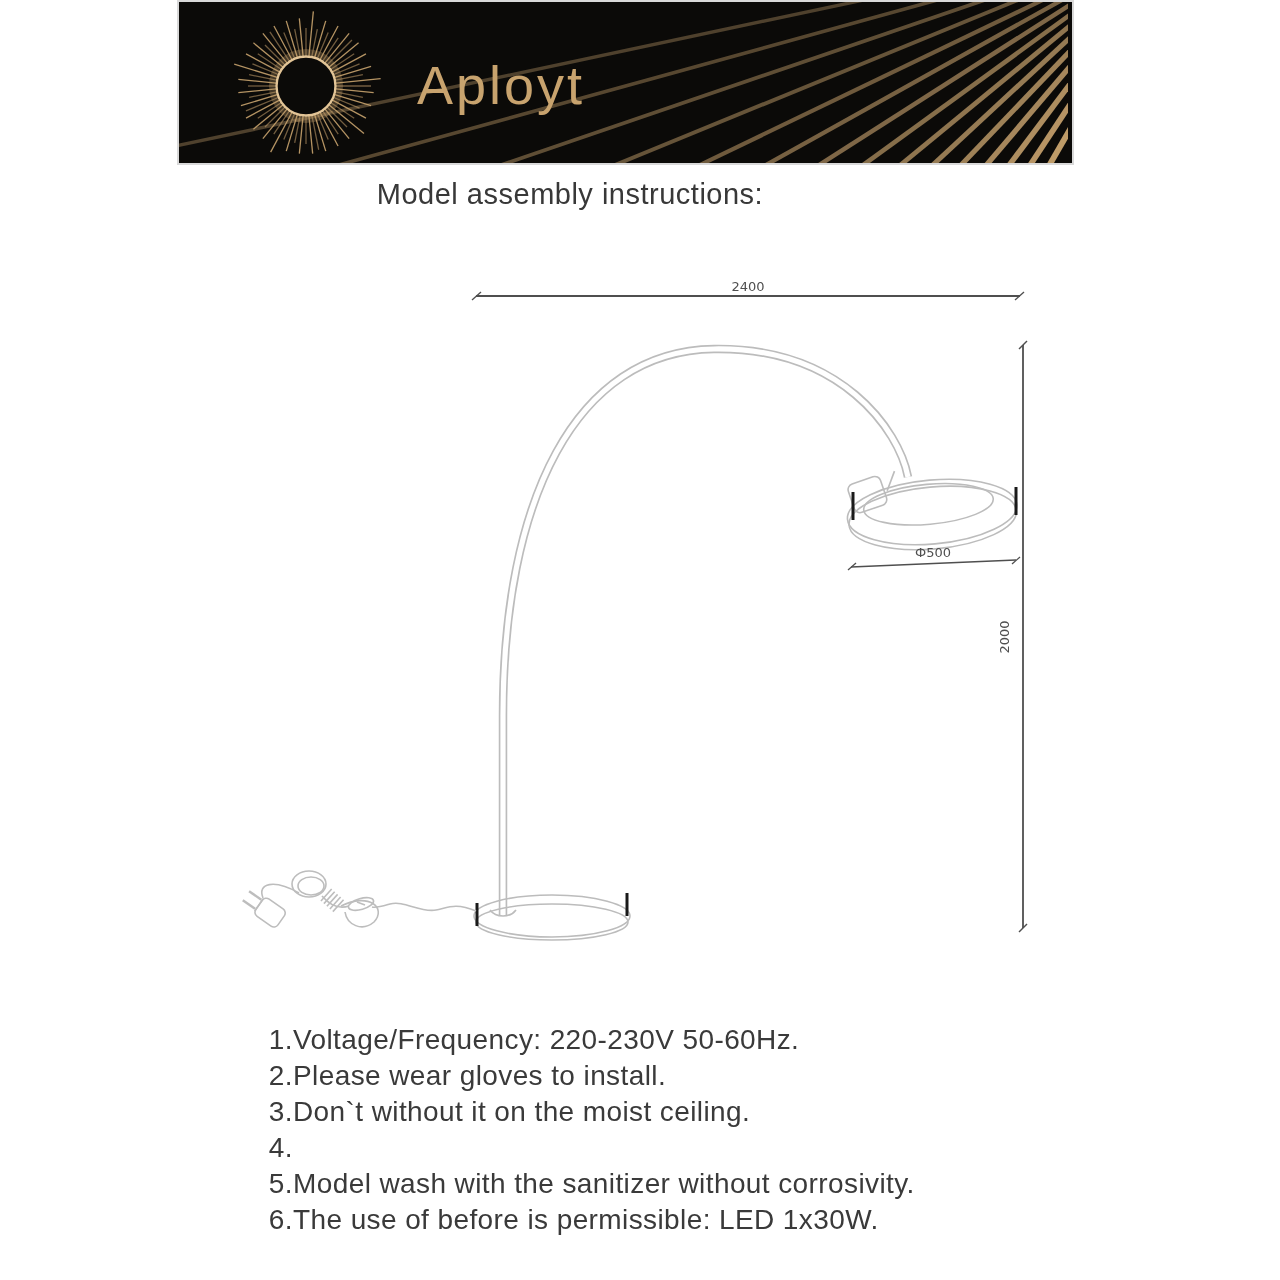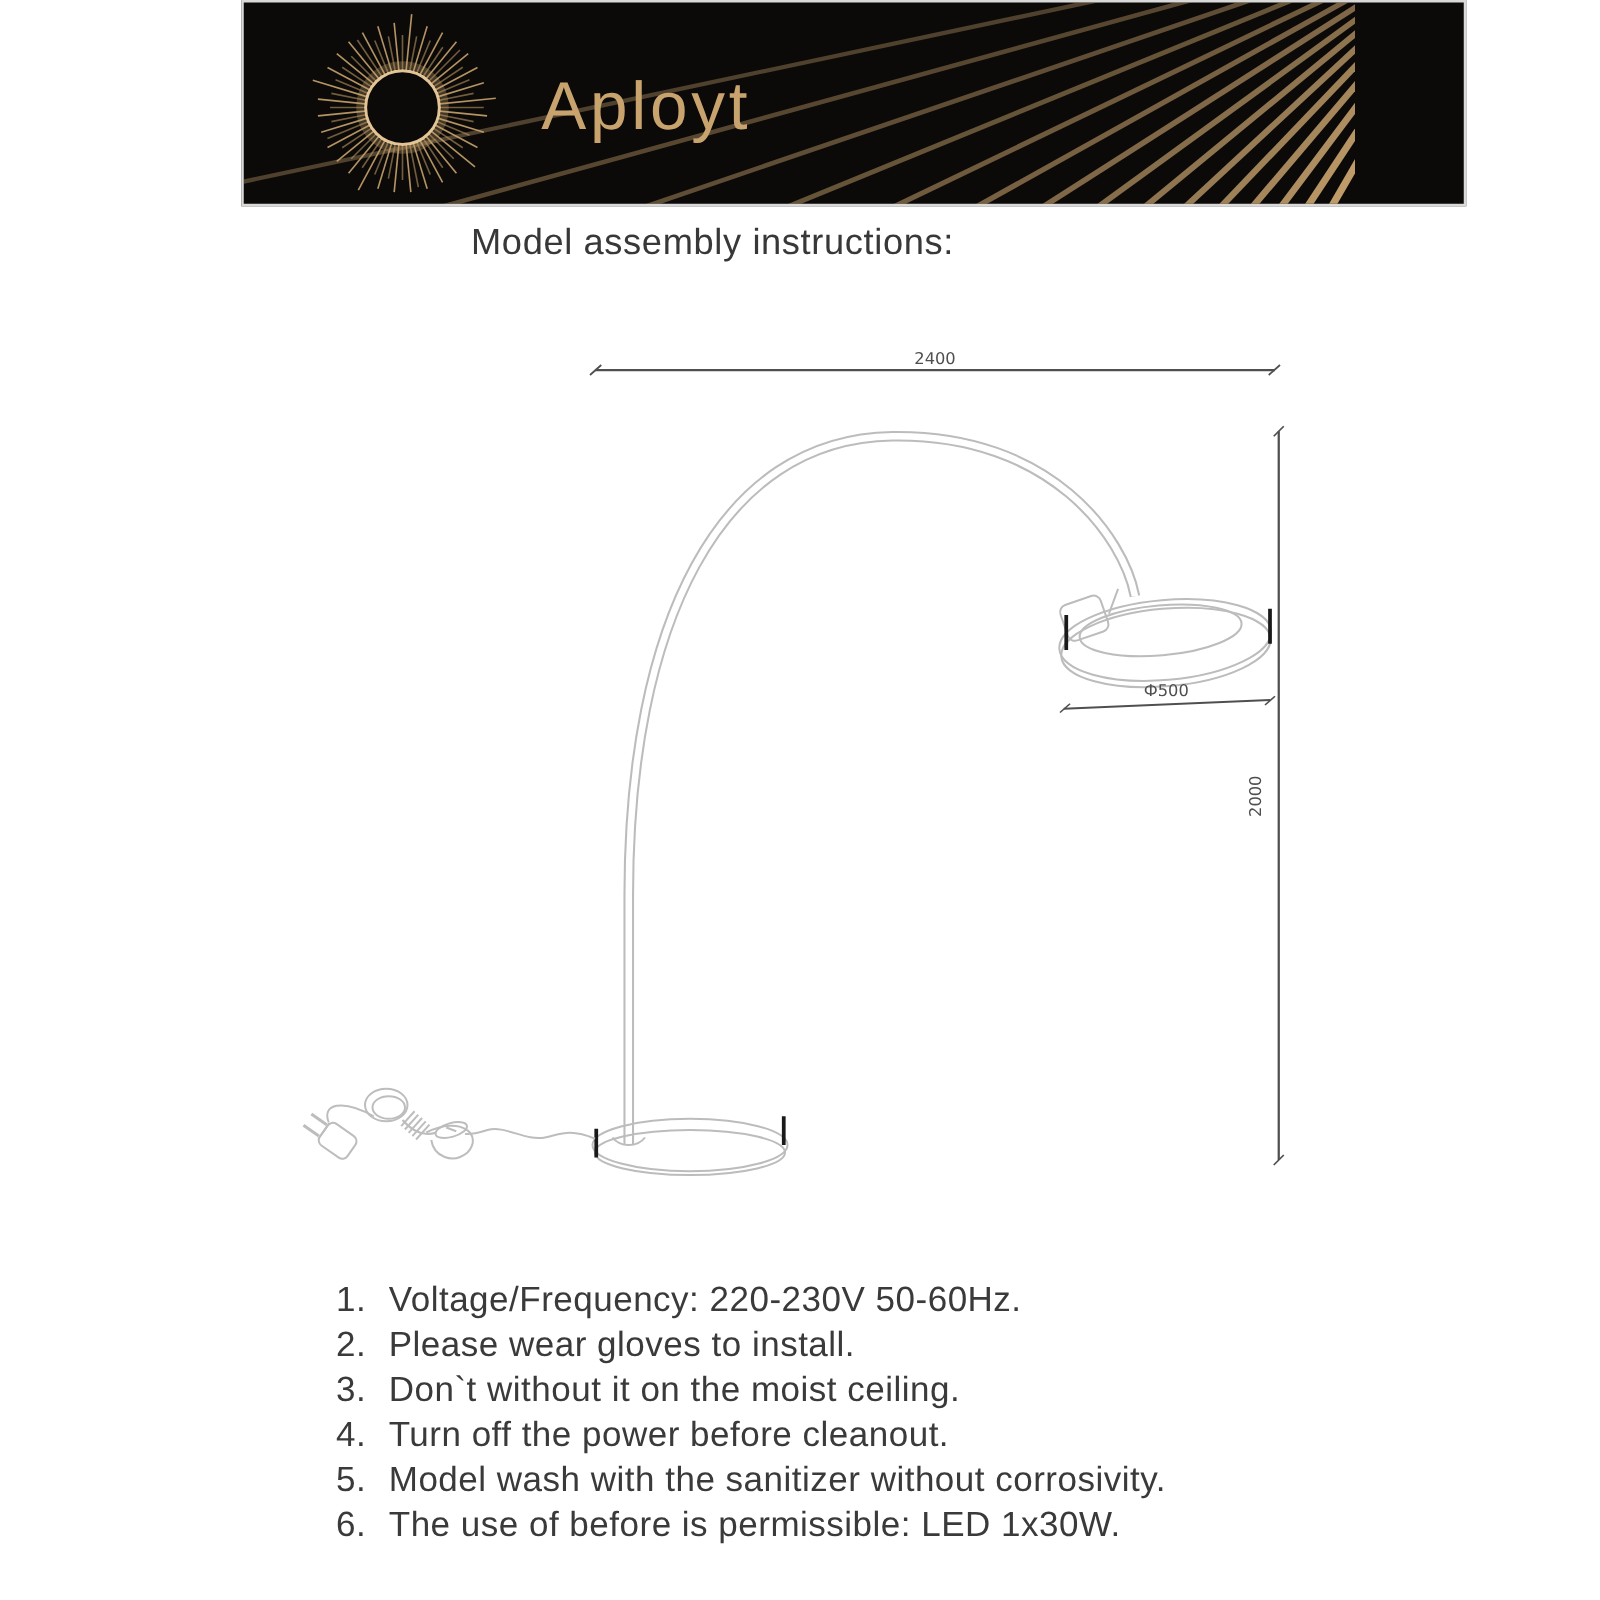--- a/index.html
+++ b/index.html
@@ -2,21 +2,21 @@
 <html><head>
 <meta charset="utf-8">
 <style>
   html,body{margin:0;padding:0;background:#ffffff;}
   body{
     width:1280px;height:1280px;position:relative;overflow:hidden;
     font-family:"Liberation Sans", sans-serif;color:#3a3a3a;
   }
   
   .banner{
-    position:absolute;left:193px;top:0;width:980px;height:165px;
+    position:absolute;left:177px;top:0;width:897px;height:165px;
     background:#0b0a08;border:2px solid #d9d9d9;box-sizing:border-box;
   }
   .banner svg{position:absolute;left:0;top:0;}
   .brand{
     position:absolute;left:238px;top:52px;
     font-size:54px;font-weight:400;letter-spacing:3px;color:#c8a36e;
   }
   
   .title-block{
     position:absolute;left:0;top:176px;width:1140px;text-align:center;
@@ -25,21 +25,21 @@
   
   .drawing{position:absolute;left:0;top:0;width:1280px;height:1280px;}
   .dimtext{font-family:"DejaVu Sans", sans-serif;font-size:13px;fill:#4f4f4f;}
   
   .list{
     position:absolute;left:255px;top:1022px;width:830px;
     font-size:28px;letter-spacing:0.4px;color:#3a3a3a;
   }
   .row{display:flex;height:36px;line-height:36px;}
   .row .num{width:38px;text-align:right;flex:0 0 38px;}
-  .row .txt{margin-left:18px;white-space:nowrap;}
+  .row .txt{white-space:nowrap;}
 </style>
 </head>
 <body>
 
 <div class="banner">
   <svg id="rays" width="889" height="161" viewBox="0 0 889 161">
       <line x1="1005" y1="-70" x2="255.00000000000034" y2="1229.038105676658" stroke="#c8a36e" stroke-width="5.8" stroke-opacity="0.95"></line>
       <line x1="1005" y1="-70" x2="178.62331511200614" y2="1181.839276693909" stroke="#c8a36e" stroke-width="5.63" stroke-opacity="0.9079999999999999"></line>
       <line x1="1005" y1="-70" x2="105.20730923738881" y2="1130.1554539517704" stroke="#c8a36e" stroke-width="5.46" stroke-opacity="0.866"></line>
       <line x1="1005" y1="-70" x2="35.015011611862974" y2="1074.1718062868292" stroke="#c8a36e" stroke-width="5.29" stroke-opacity="0.824"></line>
@@ -212,21 +212,20 @@
   <div class="row">
     <span class="num">2.</span>
     <span class="txt">Please wear gloves to install.</span>
   </div>
   <div class="row">
     <span class="num">3.</span>
     <span class="txt">Don`t without it on the moist ceiling.</span>
   </div>
   <div class="row">
     <span class="num">4.</span>
-    <span class="txt">Turn off the power before cleanout.</span>
   </div>
   <div class="row">
     <span class="num">5.</span>
     <span class="txt">Model wash with the sanitizer without corrosivity.</span>
   </div>
   <div class="row">
     <span class="num">6.</span>
     <span class="txt">The use of before is permissible: LED 1x30W.</span>
   </div>
 </div>

